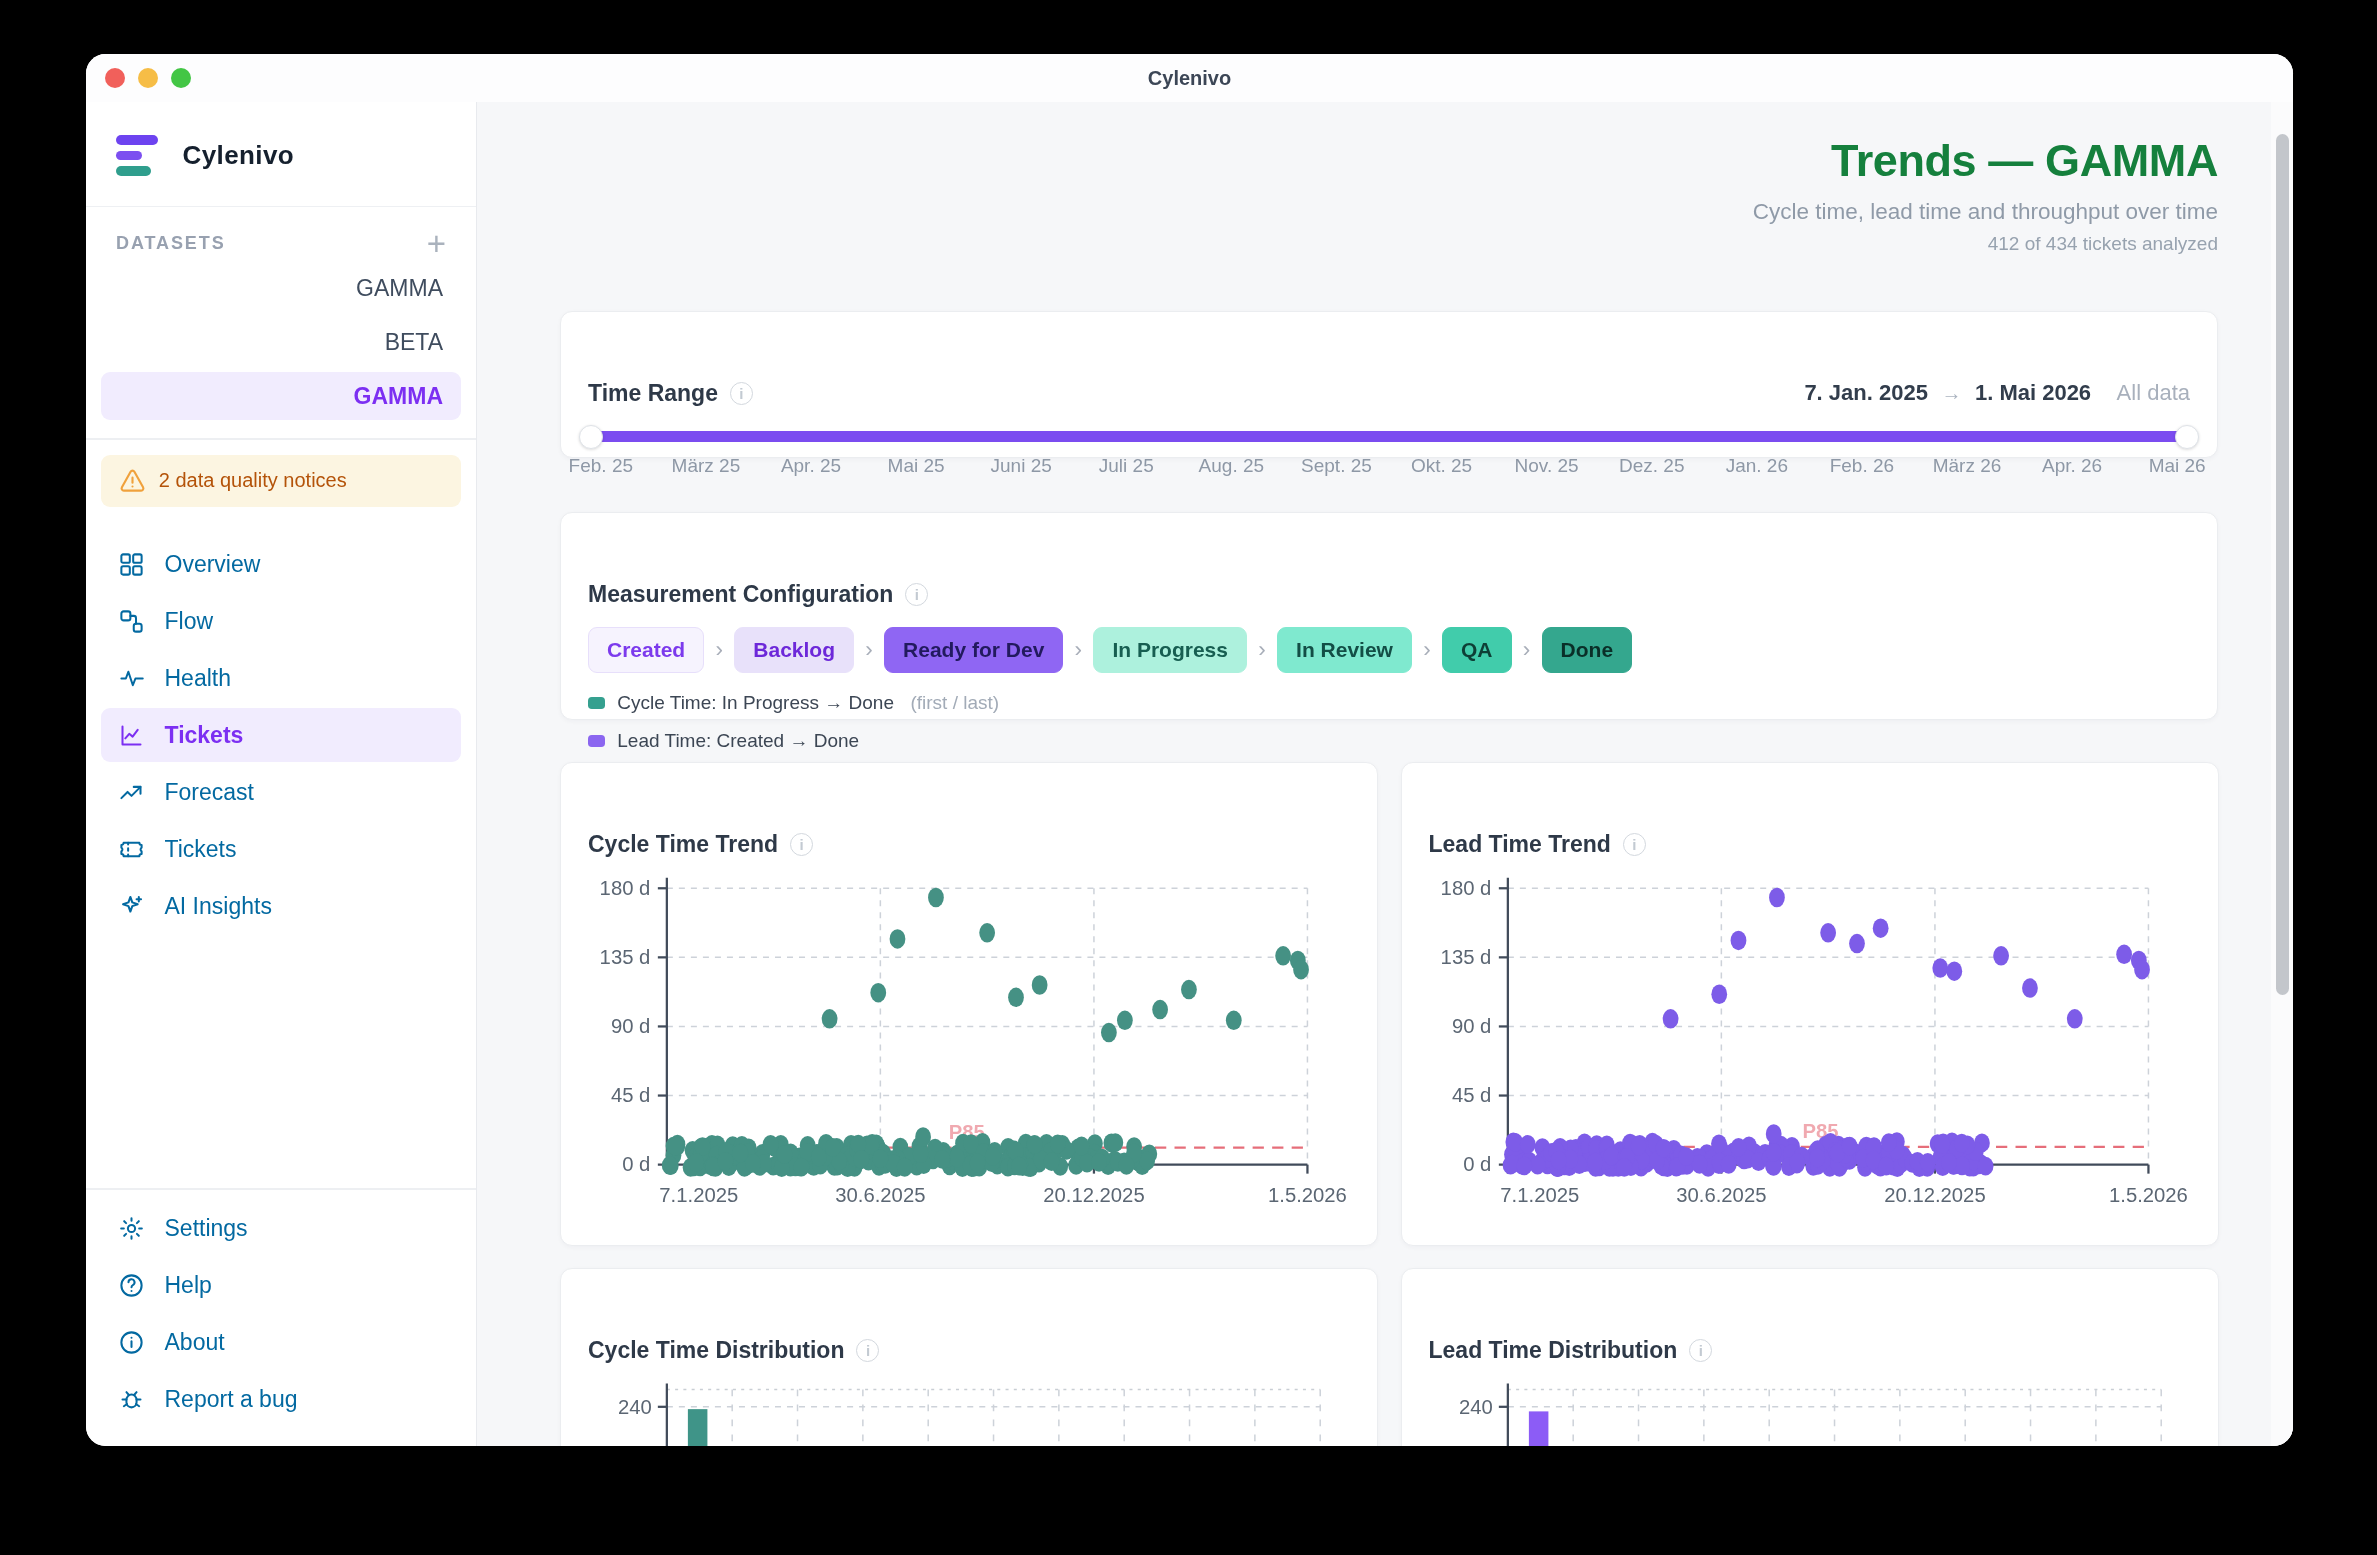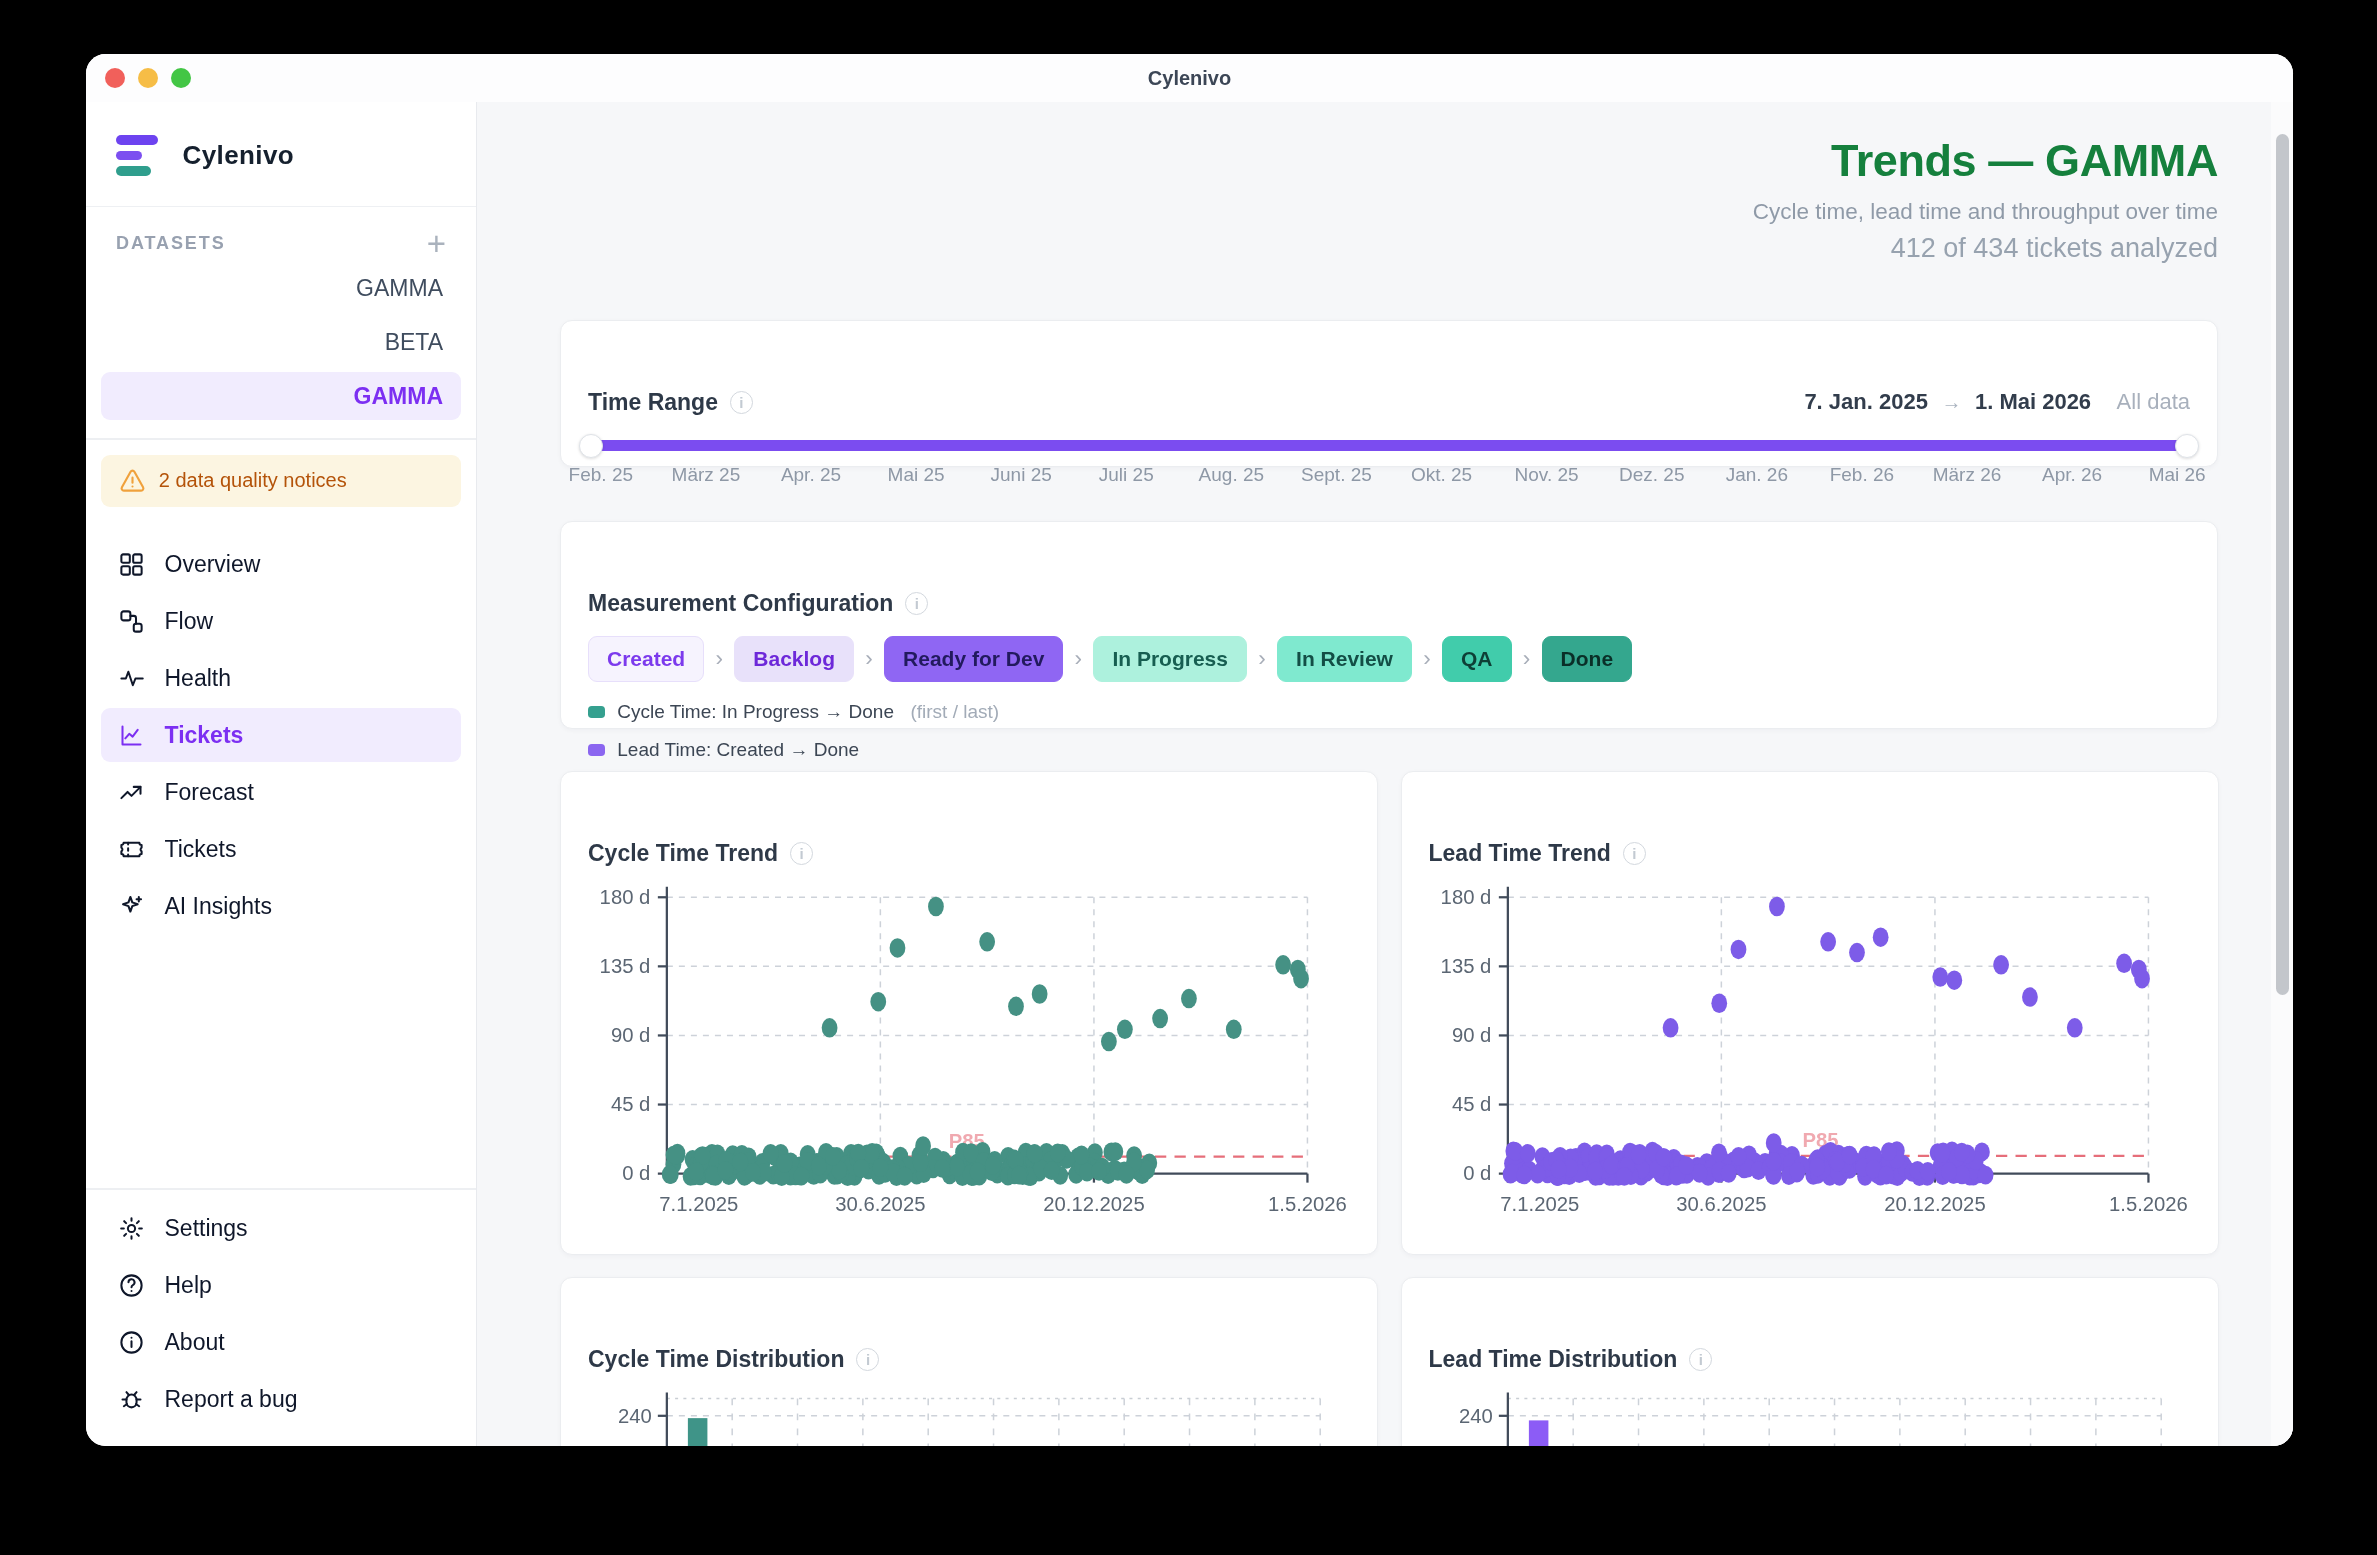--- a/index.html
+++ b/index.html
@@ -34,35 +34,35 @@
   .plus { font-size:33px; font-weight:300; color:#aab2bd; line-height:22.5px; cursor:default; }
   .ds-item { margin:6px 15px 0 15px; padding:10.5px 18px; border-radius:9px;
              font-size:23px; color:#3f4c5e; }
   .ds-item.active { background:#f1ecfe; color:#7c2ff2; font-weight:600; }
   .side-divider { height:1.5px; background:#edeff2; margin-top:18px; }
   .notice { margin:15px 15px 0 15px; background:#fcf5e1; border-radius:9px;
             padding:12.8px 18px; display:flex; align-items:center; gap:12.8px; }
   .notice span { font-size:20px; color:#b45309; font-weight:500; }
   .nav-list { margin-top:27px; }
   .nav-item { display:flex; align-items:center; gap:20px; margin:3px 15px; padding:13.5px 16.5px;
-              border-radius:9px; font-size:23px; color:#0f172a; }
+              border-radius:9px; font-size:23px; color:#0369a1; }
   .nav-item.active { background:#f1ecfe; color:#7c2ff2; font-weight:bold; }
   .nicon { width:27px; height:27px; display:inline-flex; }
   .nicon svg { width:27px; height:27px; }
   .side-bottom { margin-top:auto; padding-bottom:16.5px; }
   .side-bottom .side-divider { margin:0 0 12px 0; }
   
   .main { flex:1; background:#f6f7f9; position:relative; overflow:hidden;
           padding:33px 75px 0 83px; }
   .scroll-track { position:absolute; right:0; top:0; bottom:0; width:22.5px; background:#fbfbfc; }
   .scroll-thumb { position:absolute; right:4.5px; top:32px; width:12.8px; height:861px;
                   background:#c3c6cb; border-radius:6.8px; }
   .page-title { font-size:45px; font-weight:bold; color:#15803d; letter-spacing:-0.4px; }
   .page-sub { margin-top:12px; font-size:22.5px; color:#8f9aa8; }
-  .page-meta { margin-top:7.5px; font-size:27px; color:#97a2af; }
+  .page-meta { margin-top:7.5px; font-size:19px; color:#97a2af; }
   .card { background:#fff; border:1.5px solid #ebedf0; border-radius:12px;
           box-shadow:0 1.5px 4.5px rgba(20,30,50,.03); }
   .card-head { display:flex; align-items:center; gap:12px;margin-top:44px; }
   .card-head h2 { font-size:23px; font-weight:bold; color:#2e3948; }
   .info { width:23px; height:23px; border-radius:50%; border:1.5px solid #d3d8de;
           color:#c3cad2; font-size:15px; display:inline-flex; align-items:center;
           justify-content:center; font-weight:bold; flex-shrink:0; }
   
   .tr-card { margin-top:56px; padding:24px 27px 0 27px; height:147px; }
   .tr-dates { margin-left:auto; display:flex; align-items:center; gap:13.5px; font-size:22px; }

